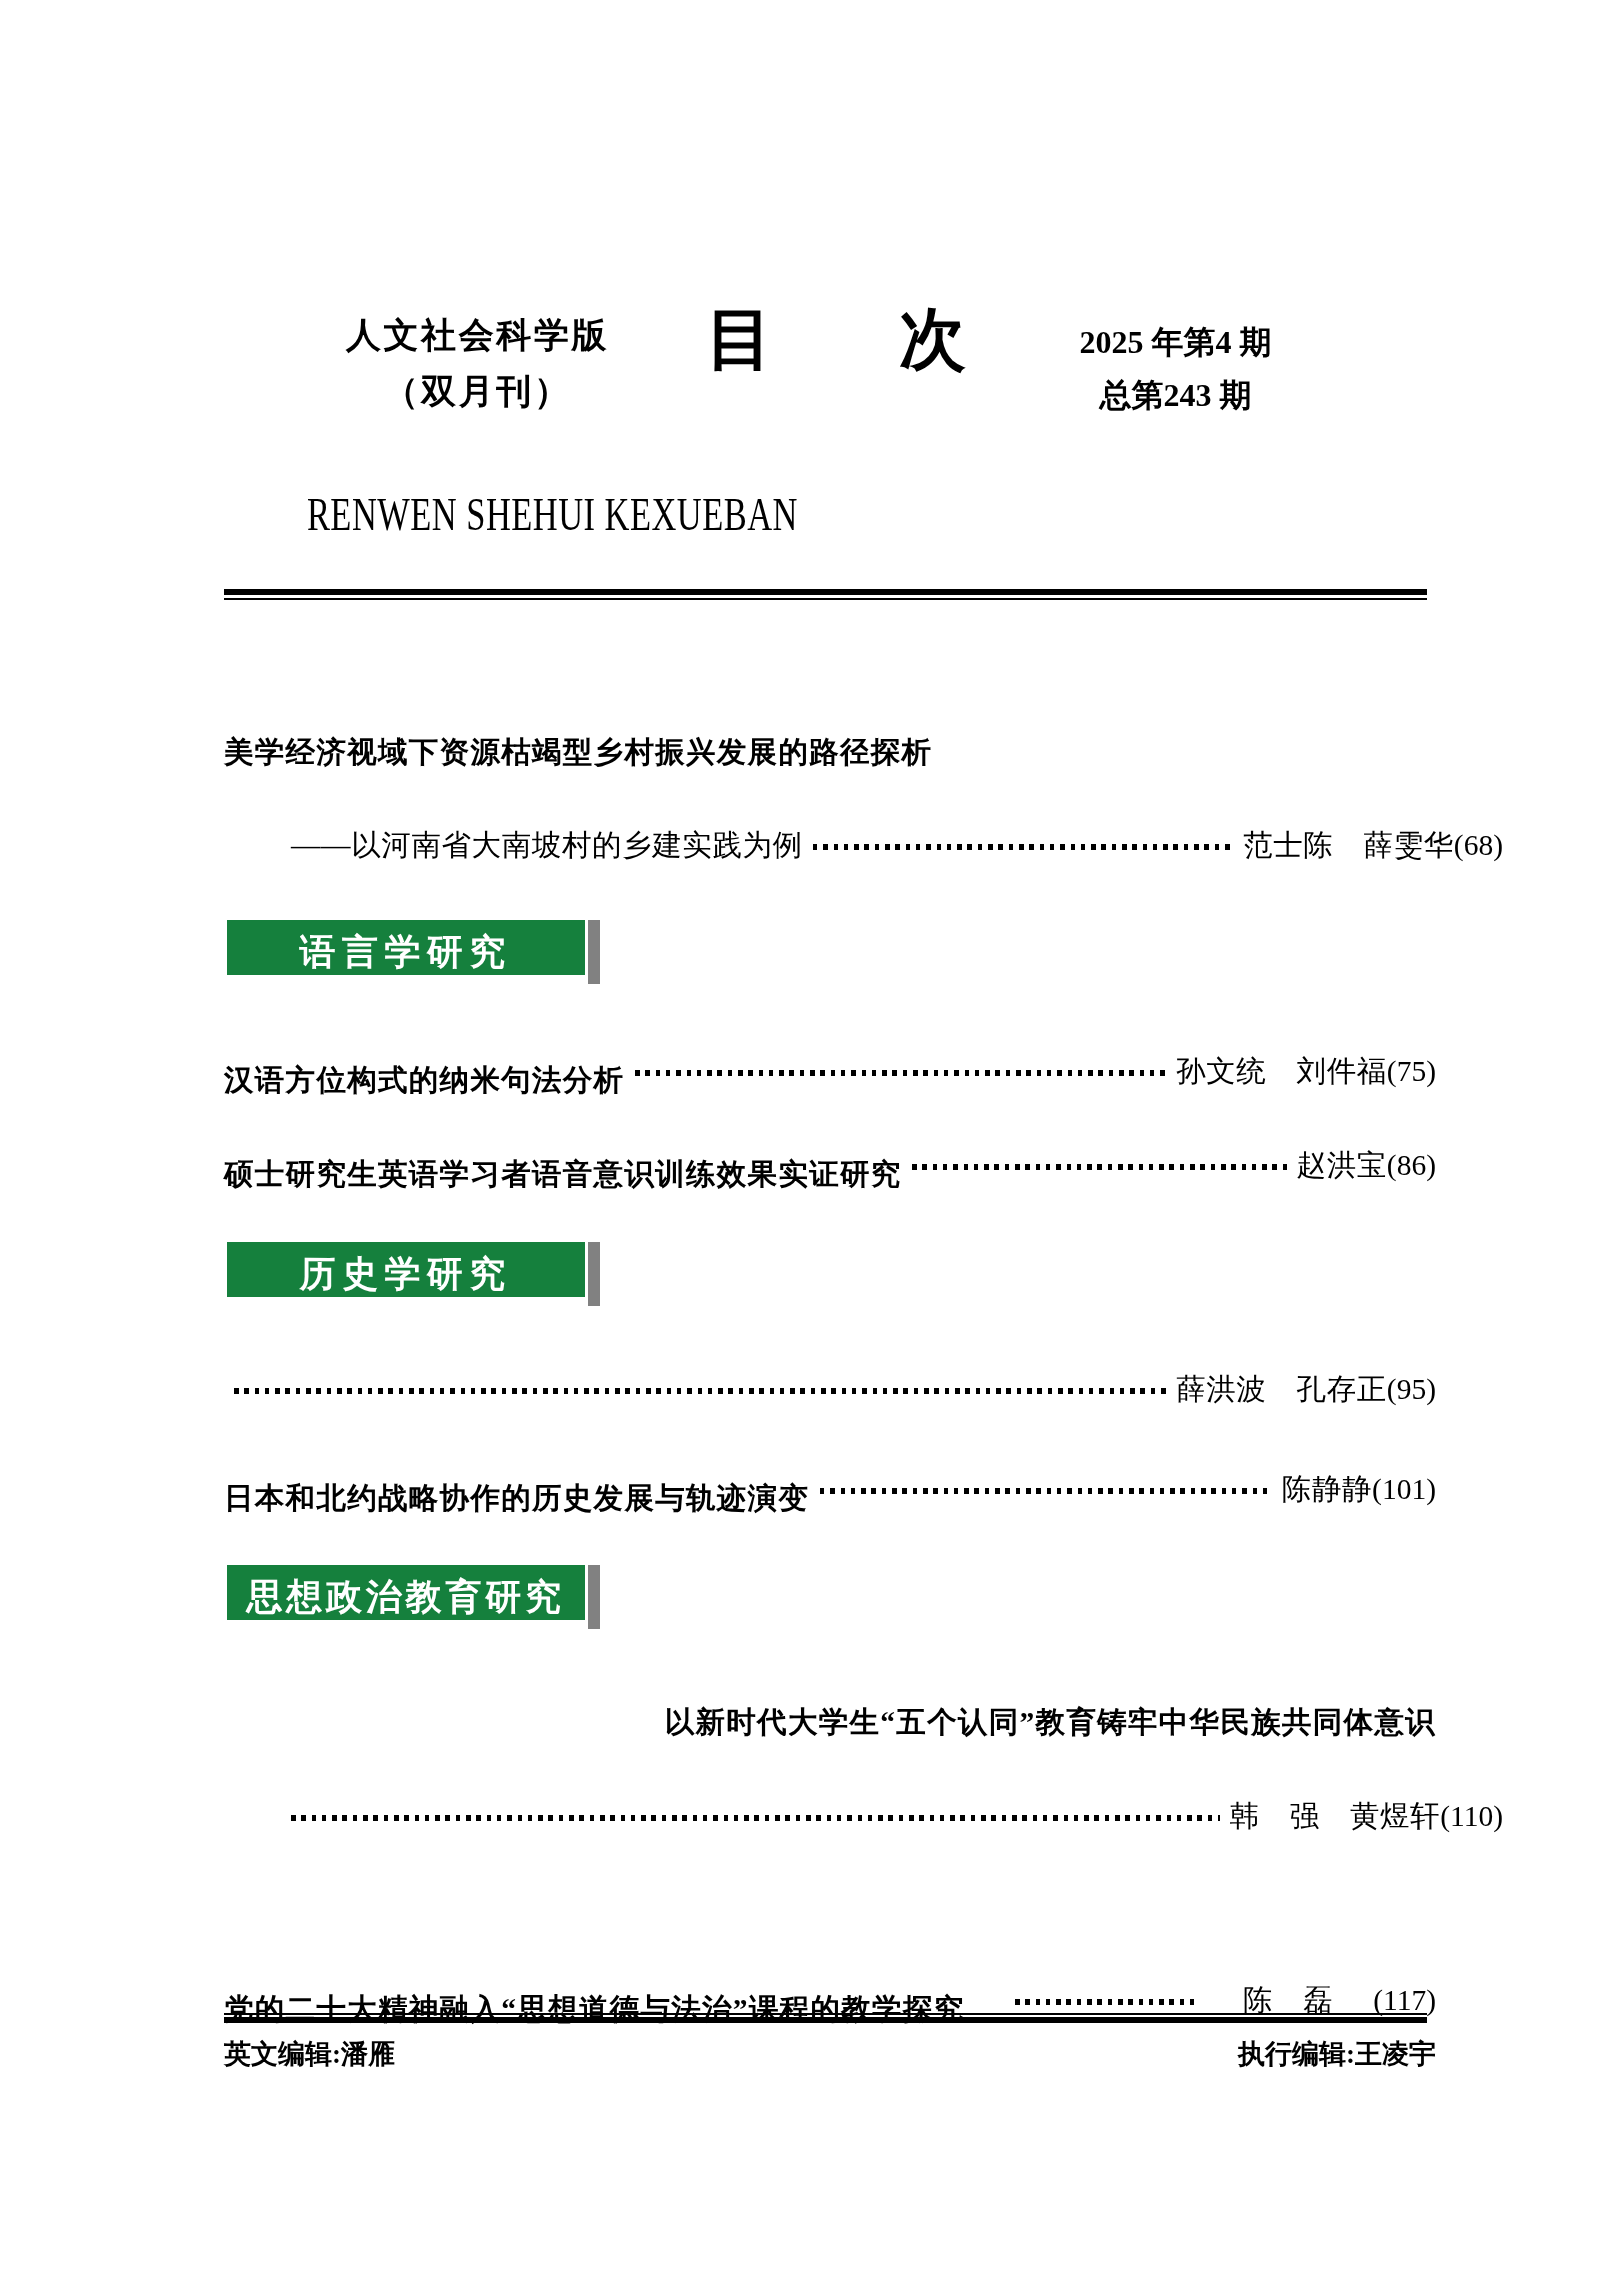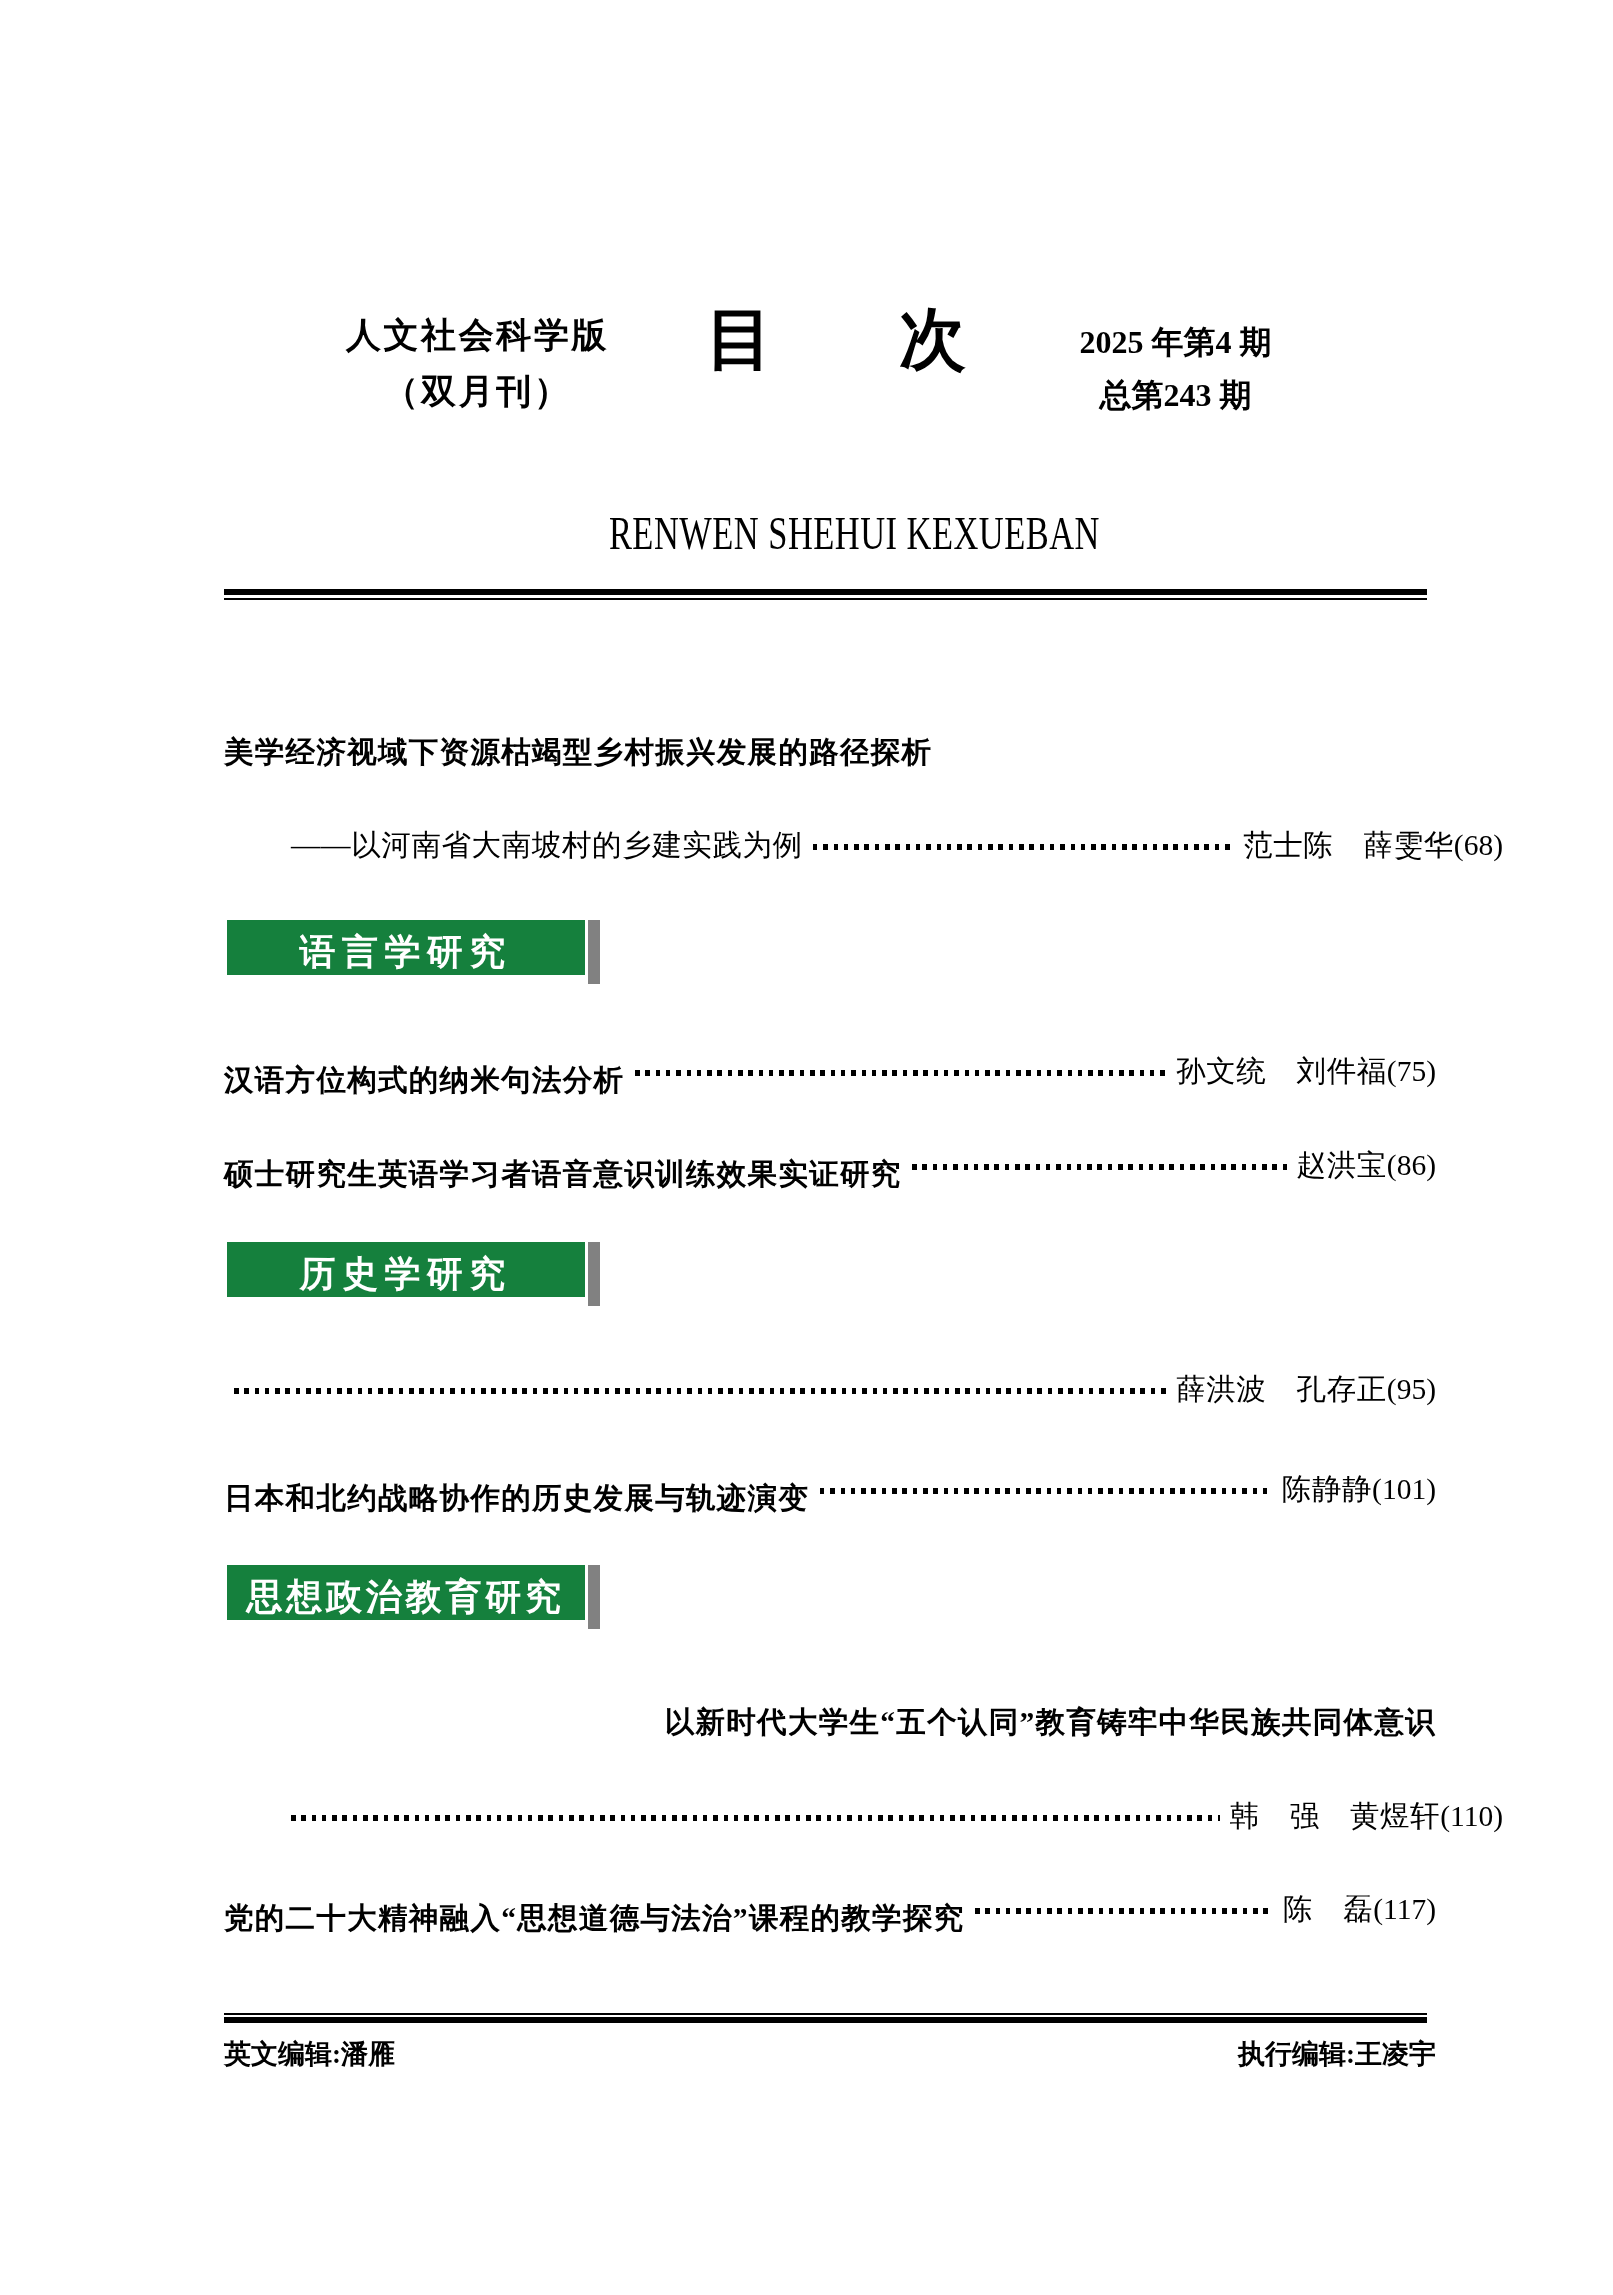--- a/index.html
+++ b/index.html
@@ -30,22 +30,22 @@
   }
   .m-right{
     left:983px;top:316px;width:385px;
     text-align:center;
     font-family:"Liberation Serif",serif;
     font-weight:700;font-size:32px;line-height:53px;
     white-space:nowrap;
   }
 
   .pinyin-wrap{
-    left:224px;top:510px;width:1203px;
-    text-align:center;white-space:nowrap;
+    left:224px;top:491px;width:1203px;
+    text-align:left;white-space:nowrap;
   }
   .pinyin{
     display:inline-block;
     font-family:"Liberation Serif",serif;
     font-size:42px;font-weight:400;
     letter-spacing:0.6px;
     transform:translateX(29px) scale(0.82,1.08);
     transform-origin:center;
   }
 
@@ -207,21 +207,21 @@
 
   <div class="abs row" style="top:1693px;justify-content:flex-end;">
     <span class="entry-title">以新时代大学生“五个认同”教育铸牢中华民族共同体意识</span>
   </div>
   <div class="abs row indent" style="top:1796px;">
     <span class="leader" style="margin-left:0;"></span>
     <span class="authors">韩　强　黄煜轩</span>
     <span class="pageno">(110)</span>
   </div>
 
-  <div class="abs row" style="top:1889px;">
+  <div class="abs row" style="top:1980px;gap:40px;">
     <span class="entry-title">党的二十大精神融入“思想道德与法治”课程的教学探究</span>
     <span class="leader"></span>
     <span class="authors">陈　磊</span>
     <span class="pageno">(117)</span>
   </div>
 
   <div class="abs rule-bottom">
     <div class="thin"></div>
     <div class="gap"></div>
     <div class="thick"></div>

